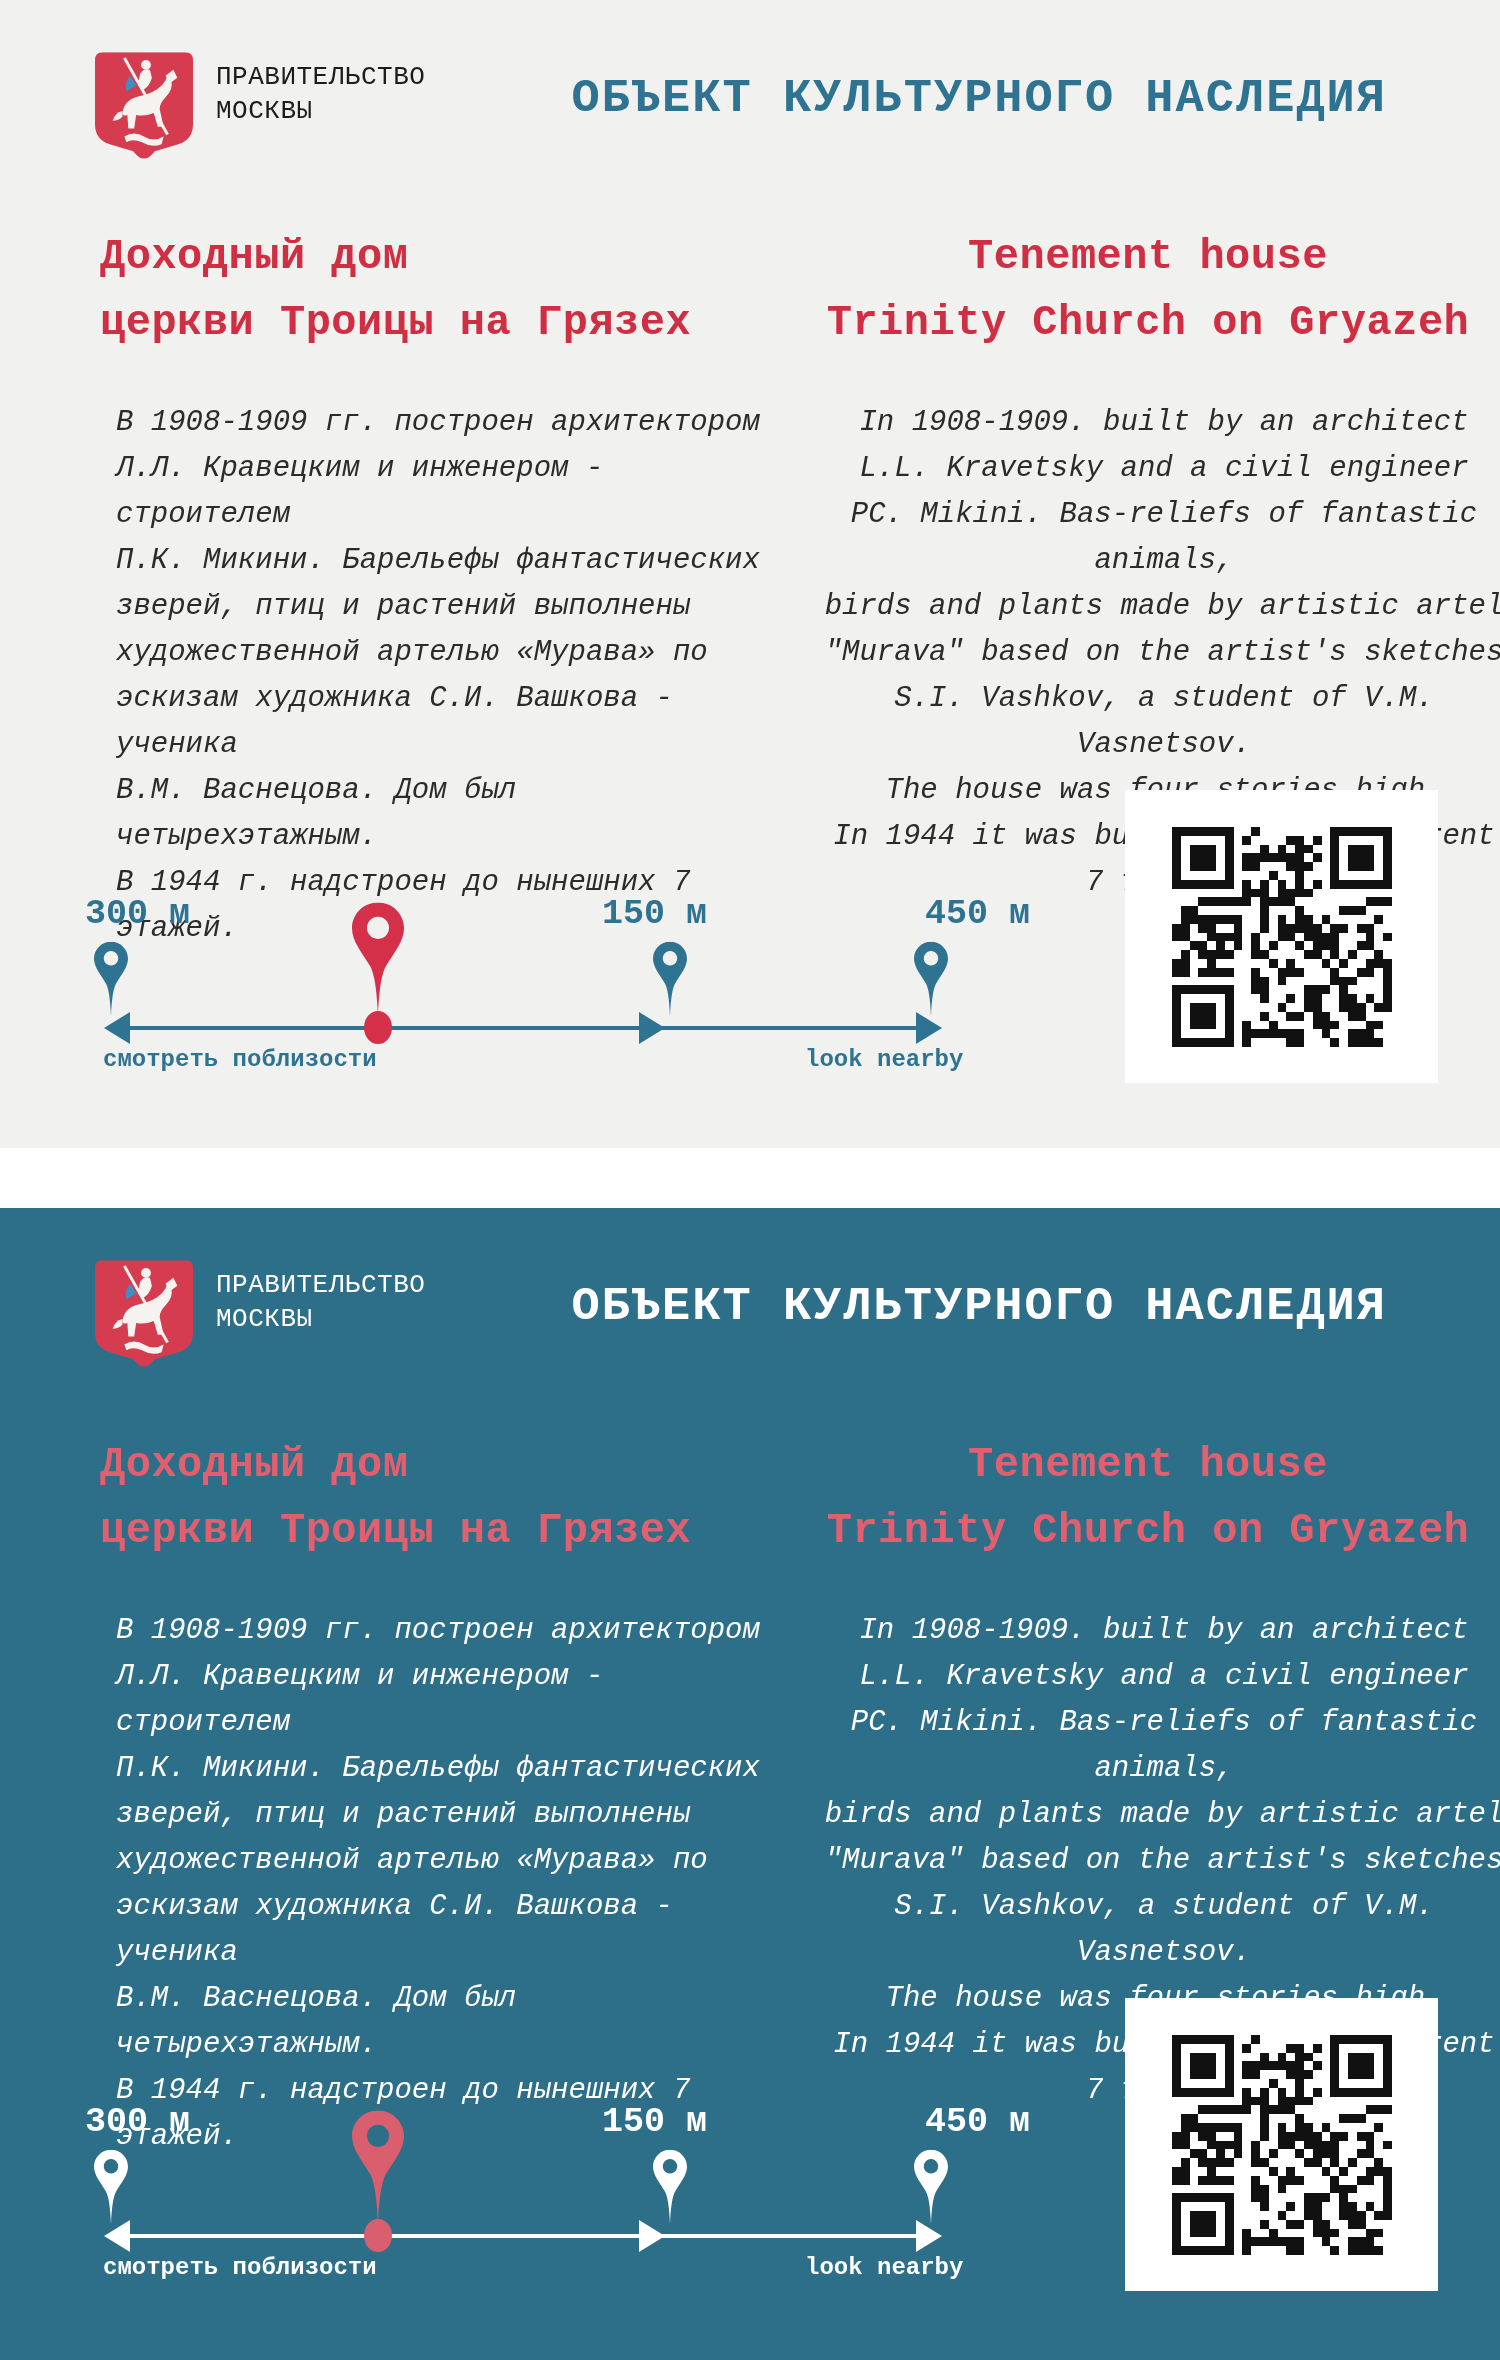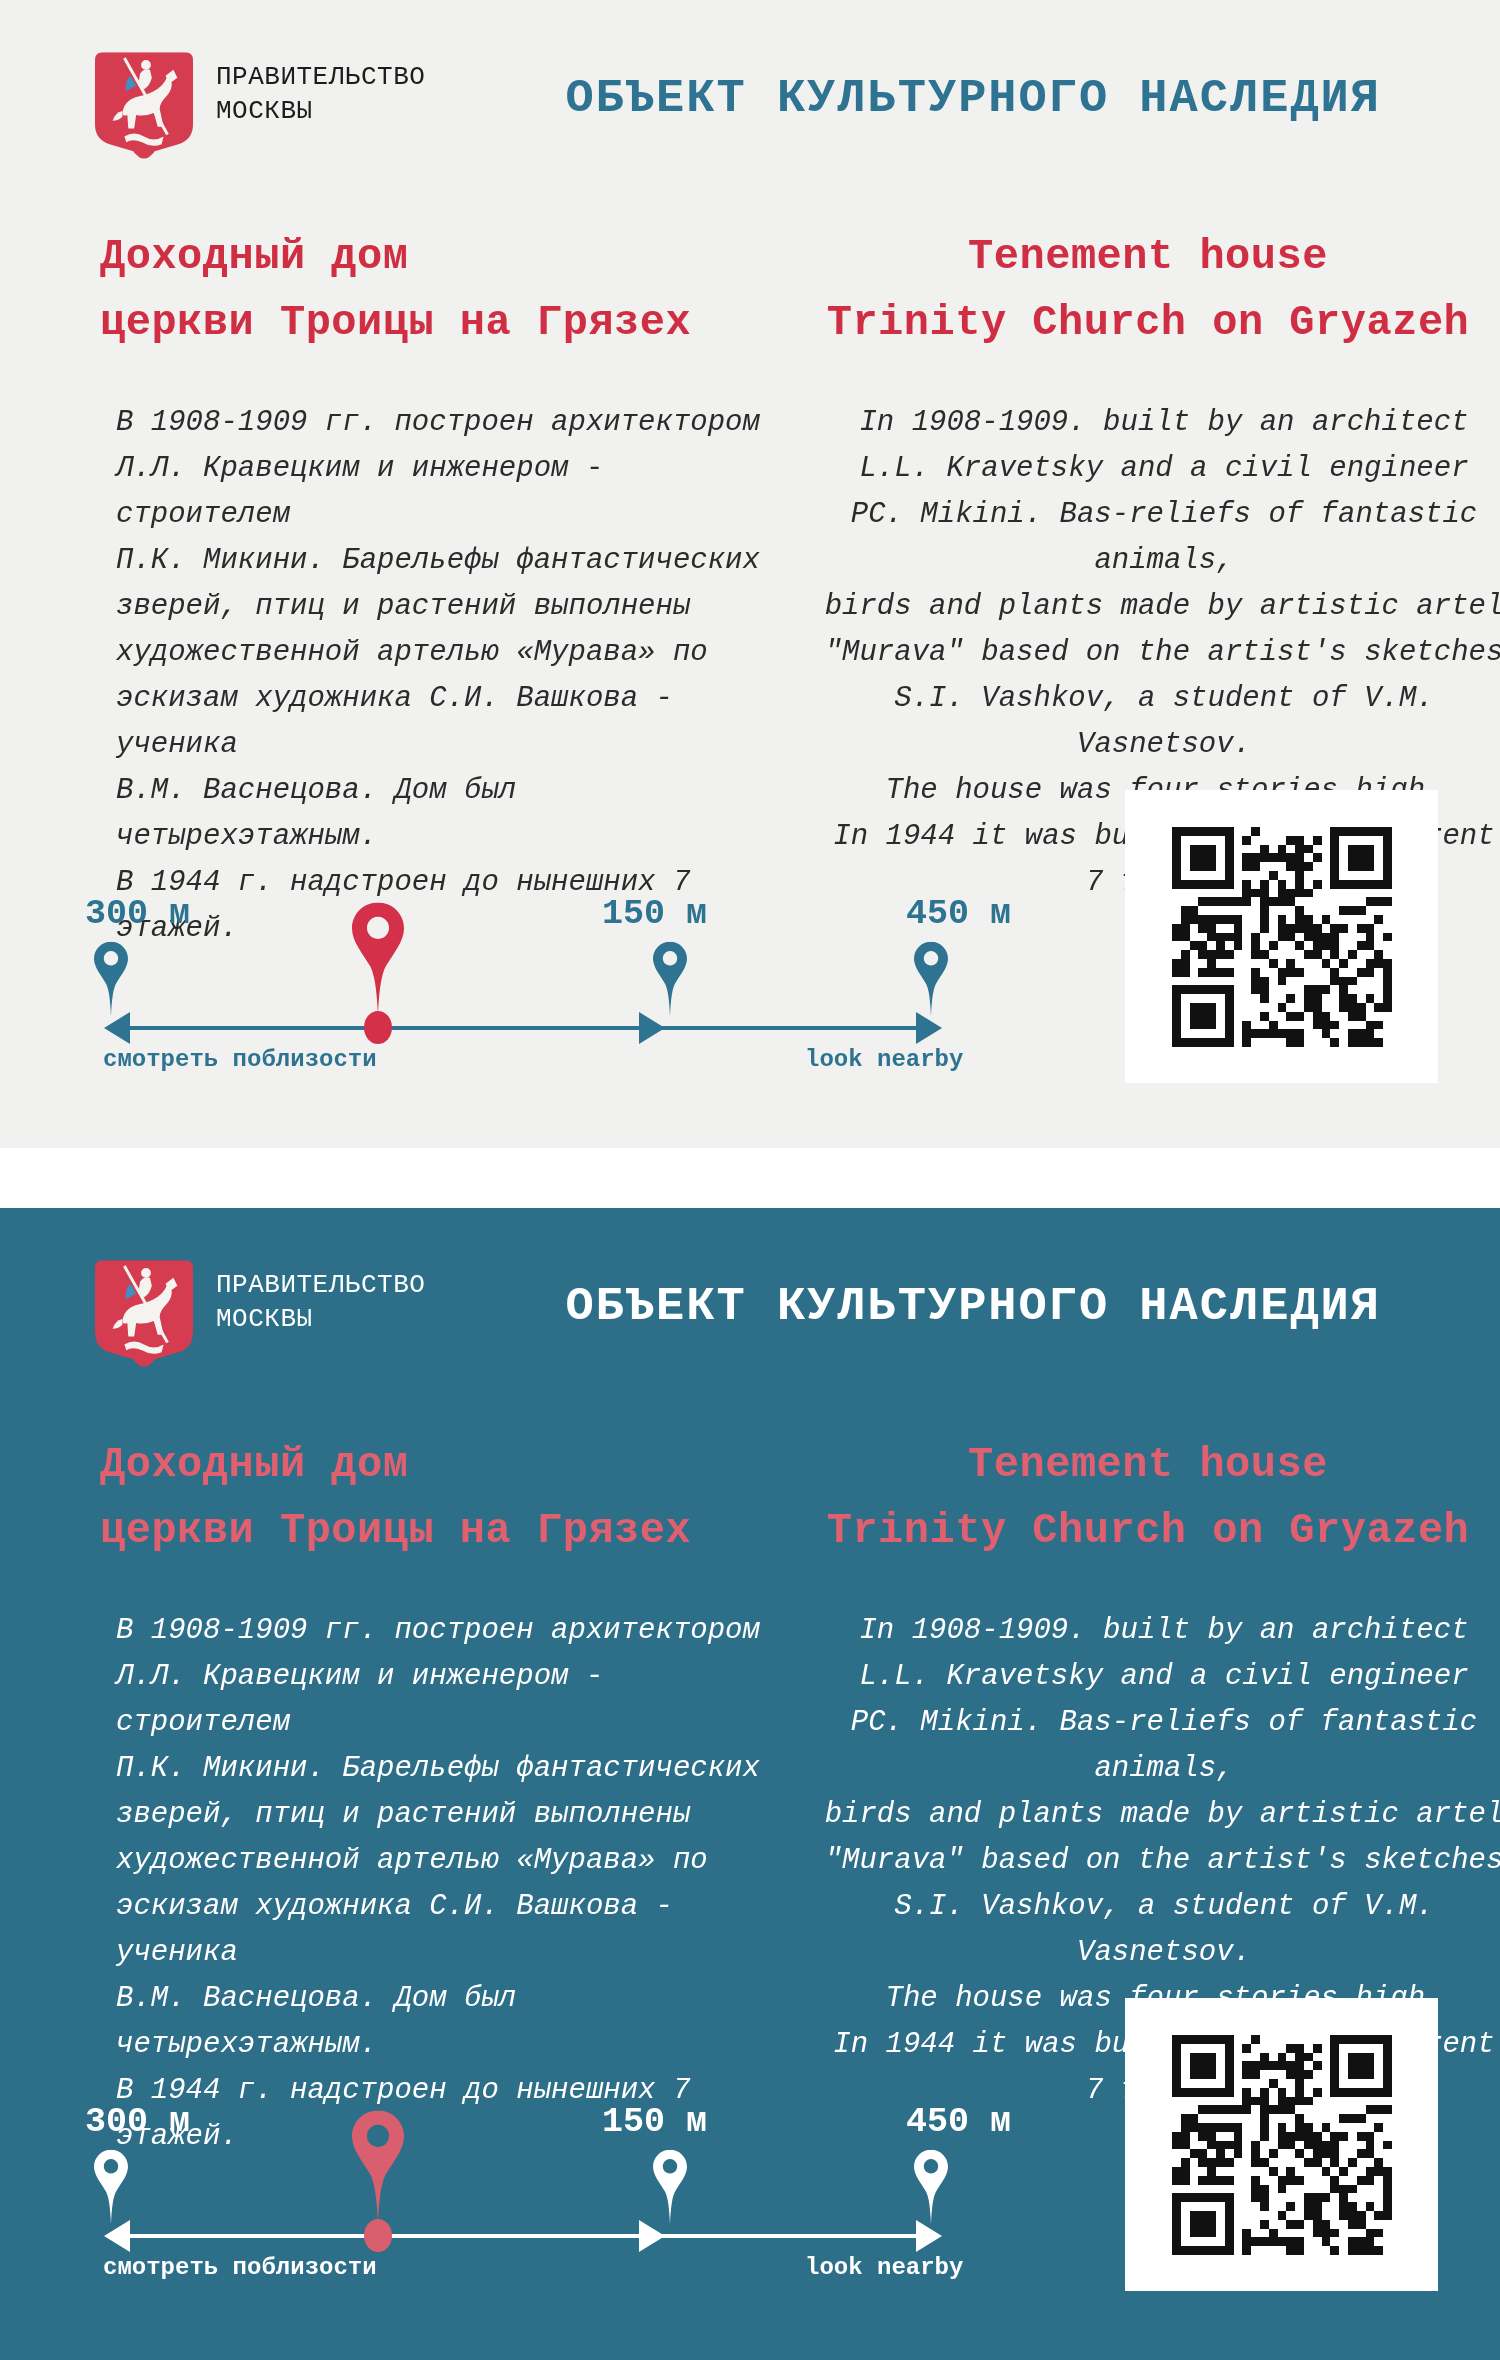--- a/index.html
+++ b/index.html
@@ -10,32 +10,32 @@
   .panel.light{top:0;height:1148px;
     --bg:#f1f1ef; --ink:#1c1c1c; --title:#2e7391; --red:#d02f43;
     --body:#2b2b2b; --pin:#2e7391; --pinred:#d4304a; --line:#2e7391; --tl:#2e7391;}
   .panel.teal{top:1208px;height:1152px;
     --bg:#2d6e89; --ink:#ffffff; --title:#ffffff; --red:#e0606f;
     --body:#ffffff; --pin:#ffffff; --pinred:#d95f6e; --line:#ffffff; --tl:#ffffff;}
 
   .logo{position:absolute;left:95px;top:52px;width:98px;height:114px;}
   .gov{position:absolute;left:216px;top:60px;font-size:26px;line-height:34px;
        color:var(--ink);white-space:pre-line;letter-spacing:.5px;}
-  .plaque-title{position:absolute;right:119px;top:72px;font-size:47px;font-weight:700;
+  .plaque-title{position:absolute;right:113px;top:72px;font-size:47px;font-weight:700;
        letter-spacing:2px;color:var(--title);white-space:nowrap;}
 
   .obj-title{position:absolute;top:224px;margin:0;font-size:42px;line-height:66px;
        font-weight:700;color:var(--red);white-space:pre-line;letter-spacing:.5px;}
   .obj-desc{position:absolute;top:384px;margin:16px;font-size:29px;line-height:46px;
        font-style:italic;color:var(--body);white-space:pre-line;}
   .col-ru{left:100px;width:660px;}
   .col-en{left:808px;width:680px;text-align:center;}
 
   .dist{position:absolute;top:894px;font-size:35px;font-weight:700;color:var(--tl);white-space:nowrap;}
-  .d300{left:85px}.d150{left:602px}.d450{left:906px}
+  .d300{left:85px}.d150{left:602px}.d450{left:925px}
 
   svg.pin{position:absolute;top:940px;width:34px;height:80px;fill:var(--pin);}
   .p-left{left:94px}.p-mid{left:653px}.p-right{left:914px}
   svg.pin-red{position:absolute;left:352px;top:901px;width:52px;height:120px;fill:var(--pinred);}
 
   .tl-line{position:absolute;left:116px;top:1026px;width:822px;height:4px;background:var(--line);}
   .arr{position:absolute;top:1012px;width:0;height:0;
        border-top:16px solid transparent;border-bottom:16px solid transparent;}
   .arr-left{left:104px;border-right:26px solid var(--line);}
   .arr-mid{left:639px;border-left:26px solid var(--line);}

